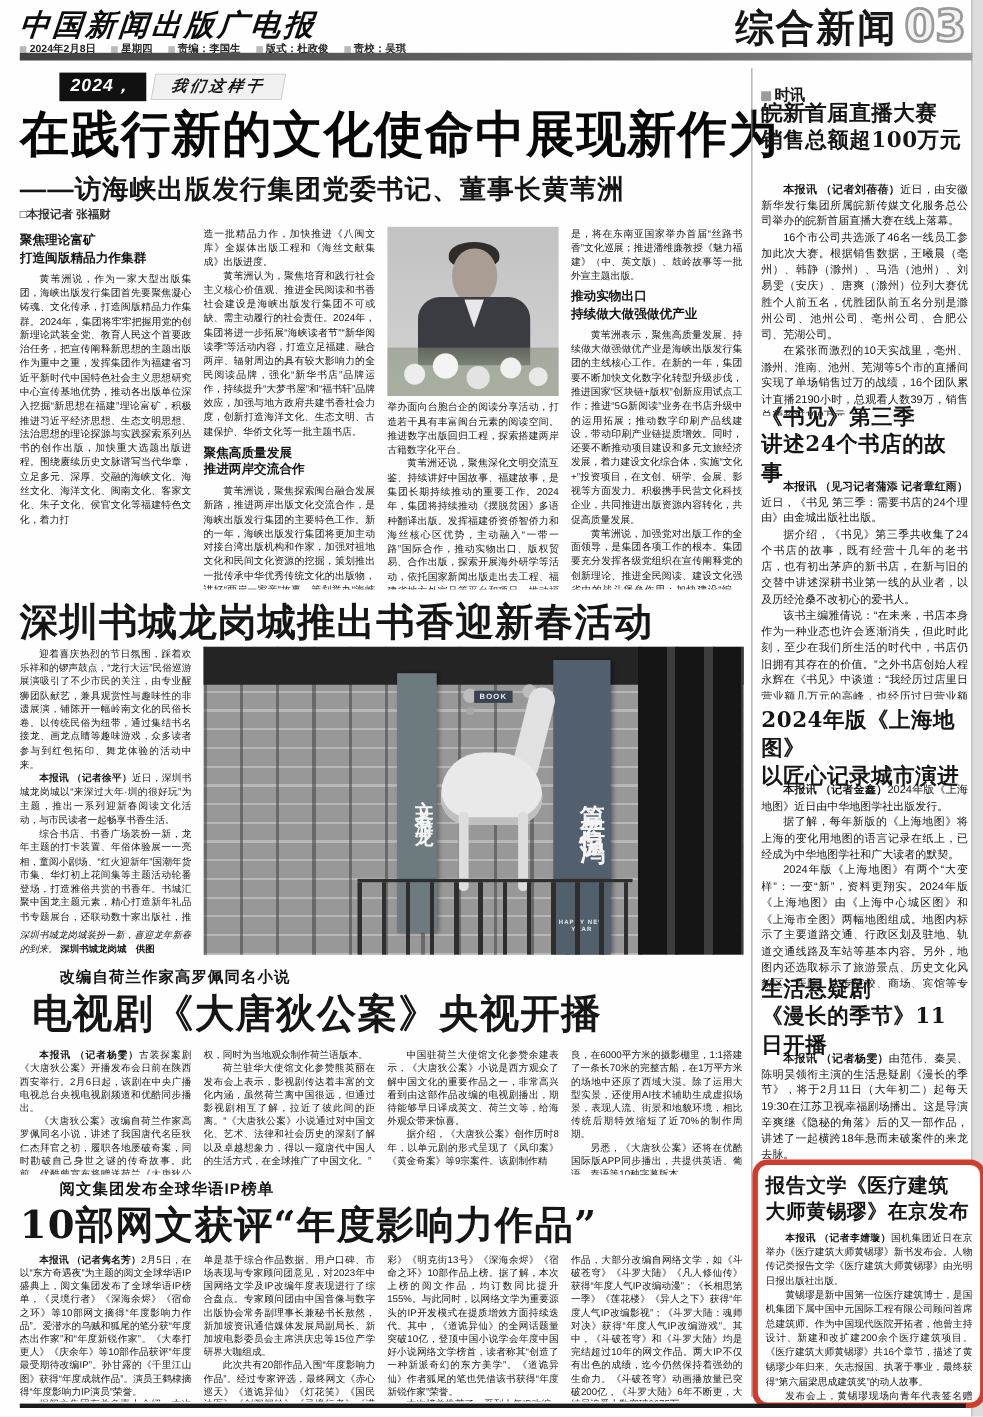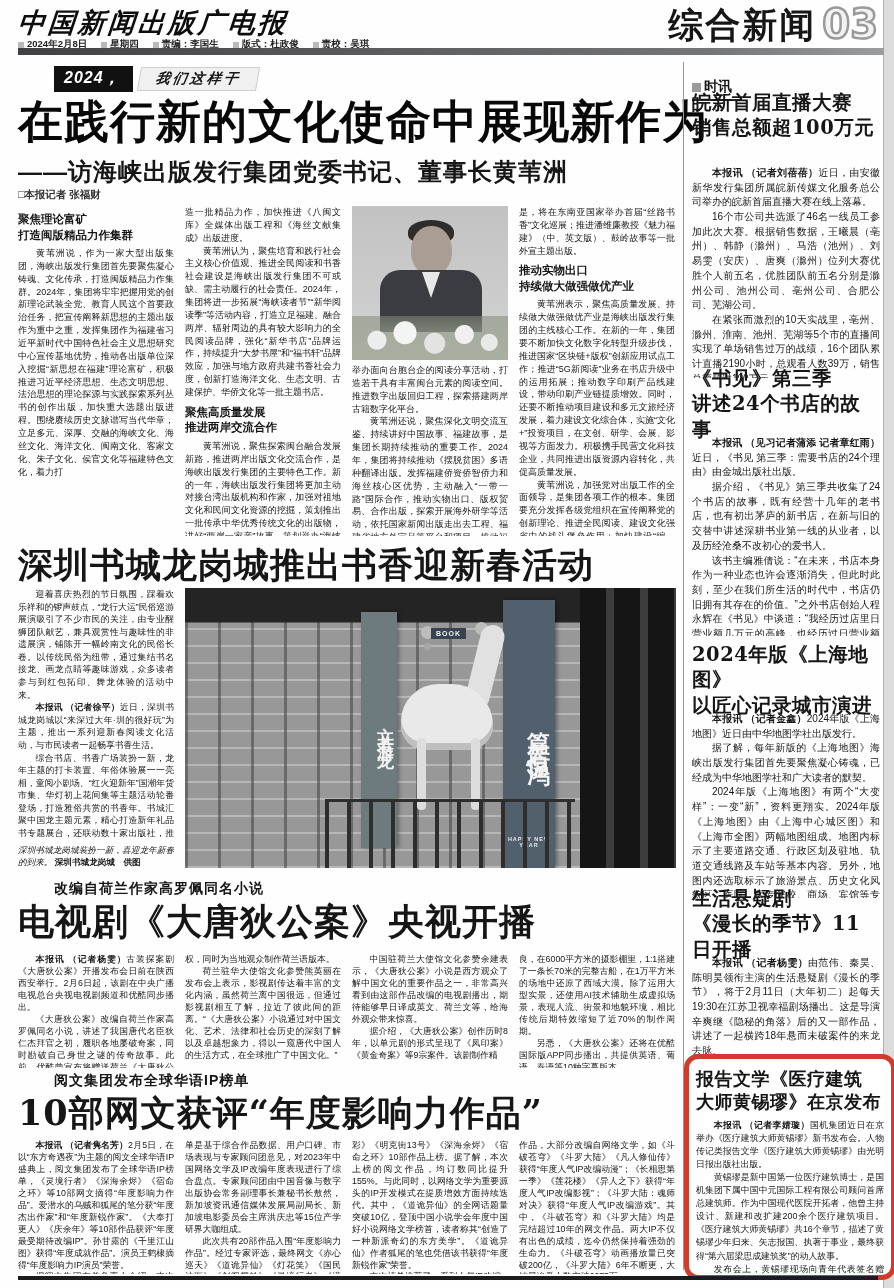--- a/index.html
+++ b/index.html
@@ -74,21 +74,21 @@
   .p2-lantern{position:absolute;width:13px;height:13px;border-radius:50%;background:#bdbdbd;box-shadow:0 14px 0 -3px #a8a8a8;}
   .p2-curtain{position:absolute;right:0;top:0;width:96px;height:280px;background:repeating-linear-gradient(90deg,#151515 0 26px,#3d3d3d 26px 34px);}
   .p2-horse{position:absolute;left:216px;top:96px;width:92px;height:66px;background:#e9e9e9;border-radius:42px 46px 28px 28px;box-shadow:inset 0 -7px 0 #bfbfbf;}
   .p2-neck{position:absolute;left:288px;top:36px;width:24px;height:86px;background:#e1e1e1;border-radius:12px;transform:rotate(14deg);}
   .p2-leg{position:absolute;top:150px;width:9px;height:72px;background:#ddd;border-radius:4px;}
   .p2-fence{position:absolute;left:140px;bottom:0;width:250px;height:66px;border-top:3px solid #2e2e2e;
             background:repeating-linear-gradient(90deg,#2e2e2e 0 4px,rgba(0,0,0,0) 4px 22px);}
   
   .kicker{font-size:14px;font-weight:bold;letter-spacing:1px;margin-left:36px;}
   .a3-kicker{position:absolute;left:0;top:822px;}
-  .a3-headline{position:absolute;left:0;top:840px;font-family:"DejaVu Serif",serif;font-weight:900;font-size:36px;letter-spacing:1px;white-space:nowrap;}
+  .a3-headline{position:absolute;left:11px;top:840px;font-family:"DejaVu Serif",serif;font-weight:900;font-size:36px;letter-spacing:1px;white-space:nowrap;}
   .a3-cols{position:absolute;left:0;top:896px;width:658px;height:114px;display:flex;gap:11px;overflow:hidden;}
   .smallcol{width:156px;font-size:8.8px;line-height:1.36;text-align:justify;overflow:hidden;}
   .smallcol p{margin:0;text-indent:2em;}
   .smallcol p.cont{text-indent:0;}
   .a4-kicker{position:absolute;left:0;top:1014px;}
   .a4-headline{position:absolute;left:0;top:1032px;font-family:"DejaVu Serif",serif;font-weight:900;font-size:35px;letter-spacing:1px;white-space:nowrap;}
   .a4-cols{position:absolute;left:0;top:1082px;width:658px;height:134px;display:flex;gap:11px;overflow:hidden;}
   
   .sb-head{position:absolute;left:0;top:20px;font-size:14px;font-weight:bold;border-bottom:2px solid #2a2a2a;padding:0 10px 3px 0;display:flex;align-items:center;gap:3px;}
   .sb-head .sq{background:#9b9b9b;width:9px;height:9px;}
@@ -272,21 +272,21 @@
     <div class="sb-title sbB-title"><span>《书见》第三季</span><br><span>讲述24个书店的故事</span></div>
     <div class="sb-body sbB-body">
       <p><span class="lead">本报讯 （见习记者蒲添 记者章红雨）</span><span>近日，《书见 第三季：需要书店的24个理由》由金城出版社出版。</span></p>
       <p>据介绍，《书见》第三季共收集了24个书店的故事，既有经营十几年的老书店，也有初出茅庐的新书店，在新与旧的交替中讲述深耕书业第一线的从业者，以及历经沧桑不改初心的爱书人。</p>
       <p>该书主编雅倩说：“在未来，书店本身作为一种业态也许会逐渐消失，但此时此刻，至少在我们所生活的时代中，书店仍旧拥有其存在的价值。”之外书店创始人程永辉在《书见》中谈道：“我经历过店里日营业额几万元的高峰，也经历过日营业额不足200元的低谷，如今，一切向好，期待更多好书到店，期待作家朋友进店分享，期待书店中的一场场文史沙龙。”书萌创始人孙谦也在书中就如何开一家书店谈了自己的思考与建议，向读者讲述书店存在的价值。</p>
     </div>
 
     <div class="sb-title sbC-title"><span>2024年版《上海地图》</span><br><span>以匠心记录城市演进</span></div>
     <div class="sb-body sbC-body">
       <p><span class="lead">本报讯 （记者金鑫）</span><span>2024年版《上海地图》近日由中华地图学社出版发行。</span></p>
-      <p>据了解，每年新版的《上海地图》海峡出版发行集团首先要聚焦凝心铸魂，已经成为中华地图学社和广大读者的默契。</p>
+      <p>据了解，每年新版的《上海地图》将上海的变化用地图的语言记录在纸上，已经成为中华地图学社和广大读者的默契。</p>
       <p>2024年版《上海地图》有两个“大变样”：一变“新”，资料更翔实。2024年版《上海地图》由《上海中心城区图》和《上海市全图》两幅地图组成。地图内标示了主要道路交通、行政区划及驻地、轨道交通线路及车站等基本内容。另外，地图内还选取标示了旅游景点、历史文化风貌区、医院、大专院校、商场、宾馆等专题内容。二变“大”，地图范围变大。新版地图更新、扩大了主图上海城区的成图范围，展示最新城市建设成就。图幅东扩至浦东机场，并尽量展现东方枢纽范围，方便商务人士及游客出行。</p>
     </div>
 
     <div class="sb-title sbD-title"><span>生活悬疑剧</span><br><span>《漫长的季节》11日开播</span></div>
     <div class="sb-body sbD-body">
       <p><span class="lead">本报讯 （记者杨雯）</span><span>由范伟、秦昊、陈明昊领衔主演的生活悬疑剧《漫长的季节》，将于2月11日（大年初二）起每天19:30在江苏卫视幸福剧场播出。这是导演辛爽继《隐秘的角落》后的又一部作品，讲述了一起横跨18年悬而未破案件的来龙去脉。</span></p>
       <p>《漫长的季节》将故事背景设定在秋天，大胆采用明亮的色调，并将音乐融入到剧集叙事中，打破了观众对“东北悬疑”的刻板印象，以温暖、明快、动情的方式呈现了别样的生活悬疑剧集。</p>
     </div>
 
     <div class="sbE-box">

